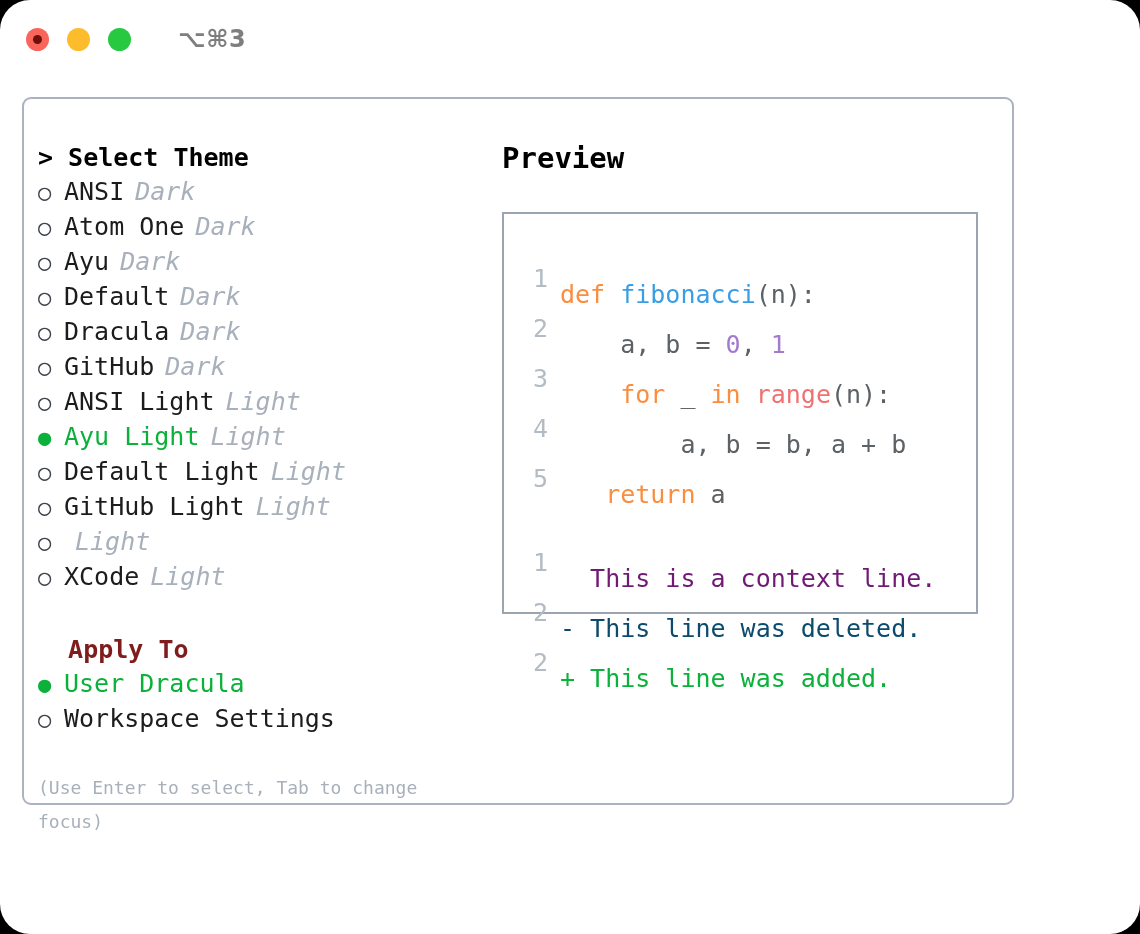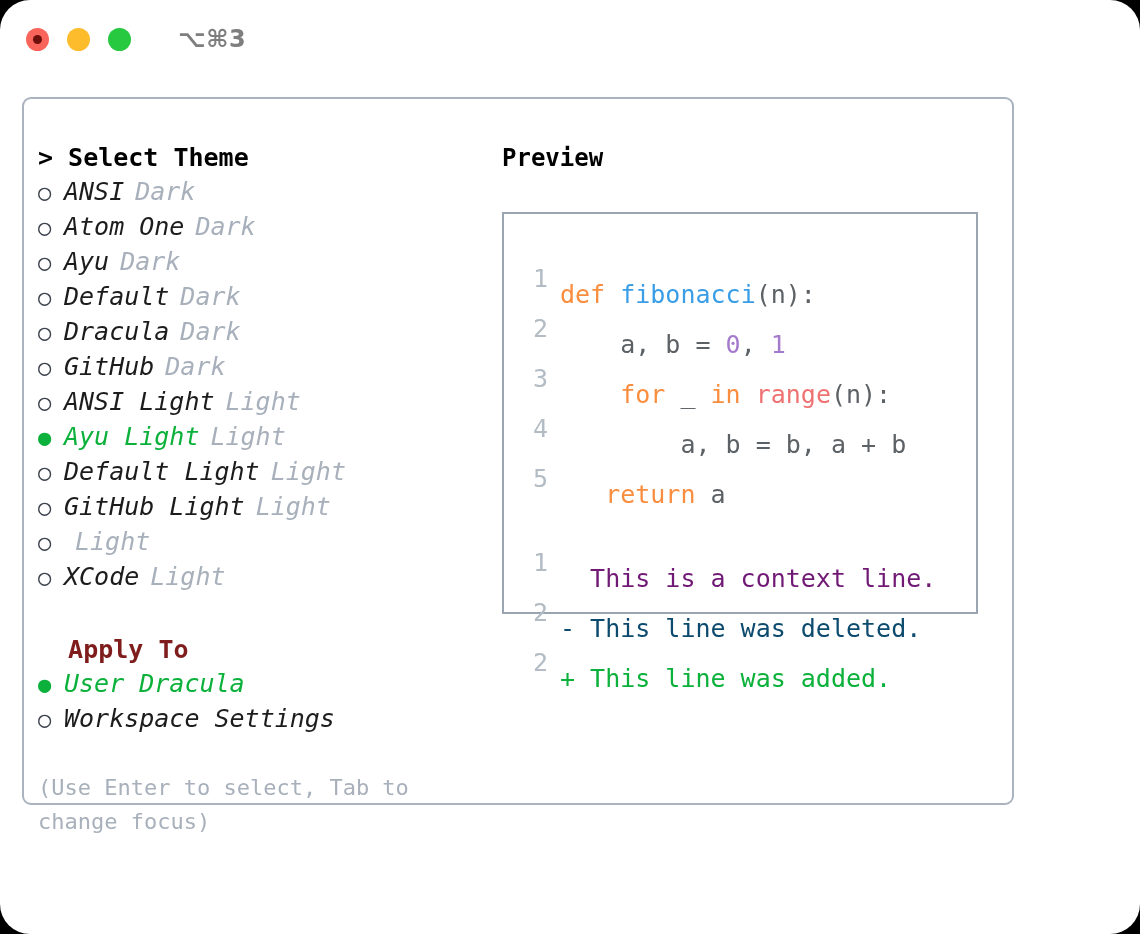--- a/index.html
+++ b/index.html
@@ -119,48 +119,48 @@
     white-space: pre;
   }
   .marker {
     width: 26px;
     flex: 0 0 26px;
     color: #3d434d;
     font-size: 22px;
     line-height: 34px;
   }
   .marker.sel { color: #0bb13a; }
-  .opt-label { color: #1c1c1c; font-style: italic; }
+  .opt-label { color: #1c1c1c; }
   .opt-row.selected .opt-label { color: #0bb13a; }
   .opt-badge {
     color: #a8b0bb;
     margin-left: 11px;
     font-style: italic;
   }
 
   .spacer-lg { height: 38px; }
   .spacer-md { height: 34px; }
 
   .hint {
-    font-size: 22px;
+    font-size: 18px;
     line-height: 34px;
     color: #a8b0bb;
     width: 410px;
     white-space: normal;
   }
 
   
   .right-col {
     position: absolute;
     left: 478px;
     top: 42px;
     width: 500px;
   }
   .preview-title {
-    font-size: 24px;
+    font-size: 29px;
     font-weight: bold;
     color: #000000;
     line-height: 34px;
   }
   .preview-box {
     margin-top: 37px;
     width: 476px;
     height: 402px;
     box-sizing: border-box;
     border: 2px solid #9aa5b1;

